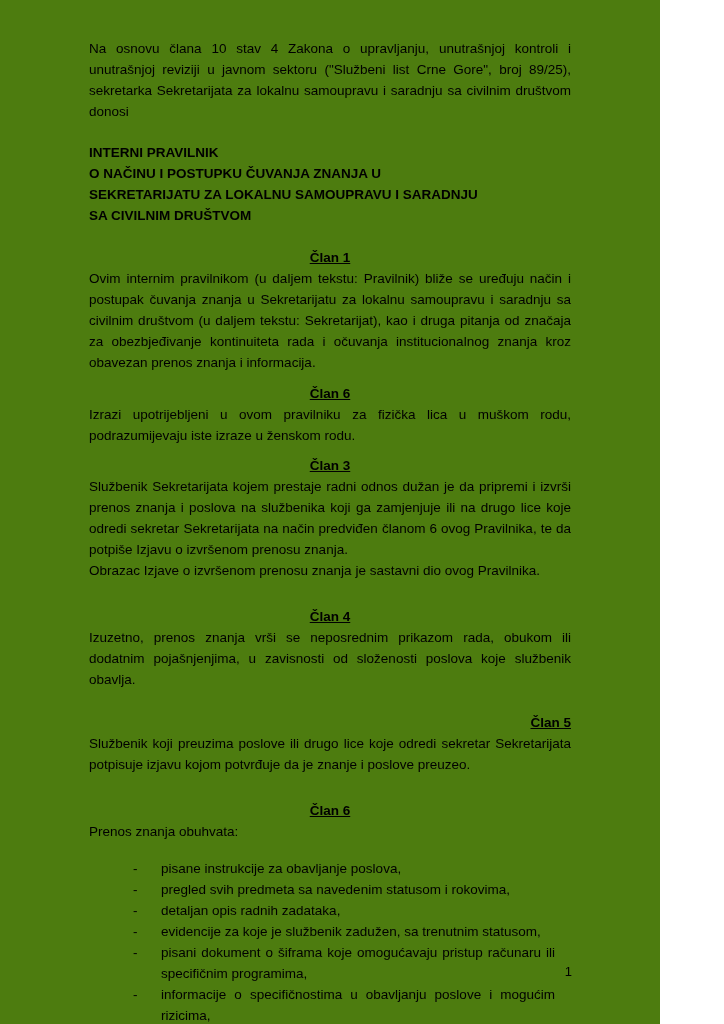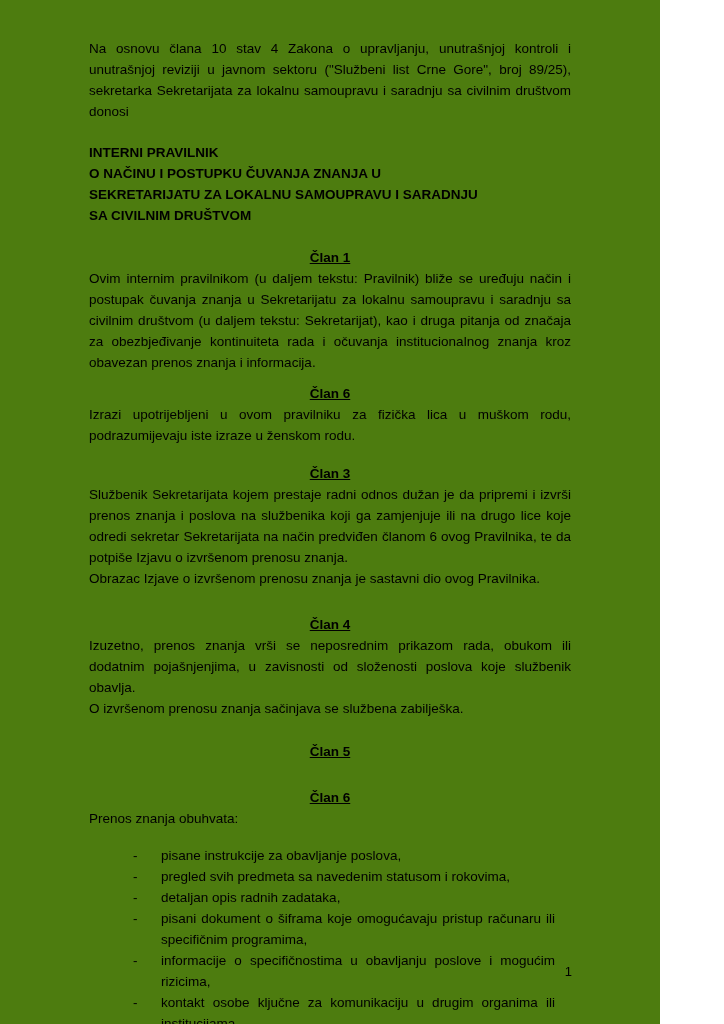--- a/index.html
+++ b/index.html
@@ -32,23 +32,23 @@
   .clan {
     margin: 0;
     text-align: center;
     font-weight: 700;
     font-size: 13.5px;
     line-height: 21px;
     text-decoration: underline;
   }
   .gap-a1 { margin-top: 21px; }
   .gap-a2 { margin-top: 10px; }
-  .gap-a3 { margin-top: 17px; }
+  .gap-a3 { margin-top: 9px; }
   .gap-a4 { margin-top: 25px; }
-  .gap-a5 { margin-top: 22px; }
+  .gap-a5 { margin-top: 22px; text-align: right; }
   .gap-a6 { margin-top: 25px; }
   .gap-a7 { margin-top: 9px; }
   .dash-list {
     margin: 16px;
     padding: 0 0 0 56px;
     list-style: none;
   }
   .dash-list li {
     position: relative;
     text-align: justify;
@@ -92,34 +92,35 @@
 
   <section>
     <h2 class="clan gap-a3">Član 3</h2>
     <p class="para">Službenik Sekretarijata kojem prestaje radni odnos dužan je da pripremi i izvrši prenos znanja i poslova na službenika koji ga zamjenjuje ili na drugo lice koje odredi sekretar Sekretarijata na način predviđen članom 6 ovog Pravilnika, te da potpiše Izjavu o izvršenom prenosu znanja.</p>
     <p class="para">Obrazac Izjave o izvršenom prenosu znanja je sastavni dio ovog Pravilnika.</p>
   </section>
 
   <section>
     <h2 class="clan gap-a4">Član 4</h2>
     <p class="para">Izuzetno, prenos znanja vrši se neposrednim prikazom rada, obukom ili dodatnim pojašnjenjima, u zavisnosti od složenosti poslova koje službenik obavlja.</p>
-    <p class="para">O izvršenom prenosu znanja sačinjava se službena zabilješka.</p>
   </section>
 
   <section>
     <h2 class="clan gap-a5">Član 5</h2>
+    <p class="para">Službenik koji preuzima poslove ili drugo lice koje odredi sekretar Sekretarijata potpisuje izjavu kojom potvrđuje da je znanje i poslove preuzeo.</p>
   </section>
 
   <section>
     <h2 class="clan gap-a6">Član 6</h2>
     <p class="para">Prenos znanja obuhvata:</p>
     <ul class="dash-list">
       <li>pisane instrukcije za obavljanje poslova,</li>
       <li>pregled svih predmeta sa navedenim statusom i rokovima,</li>
       <li>detaljan opis radnih zadataka,</li>
+      <li>evidencije za koje je službenik zadužen, sa trenutnim statusom,</li>
       <li>pisani dokument o šiframa koje omogućavaju pristup računaru ili specifičnim programima,</li>
       <li>informacije o specifičnostima u obavljanju poslove i mogućim rizicima,</li>
       <li>kontakt osobe ključne za komunikaciju u drugim organima ili institucijama.</li>
     </ul>
   </section>
 
   <section>
     <h2 class="clan gap-a7">Član 7</h2>
   </section>
 

